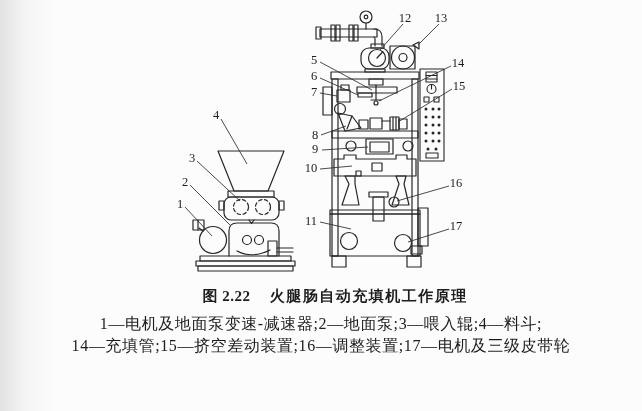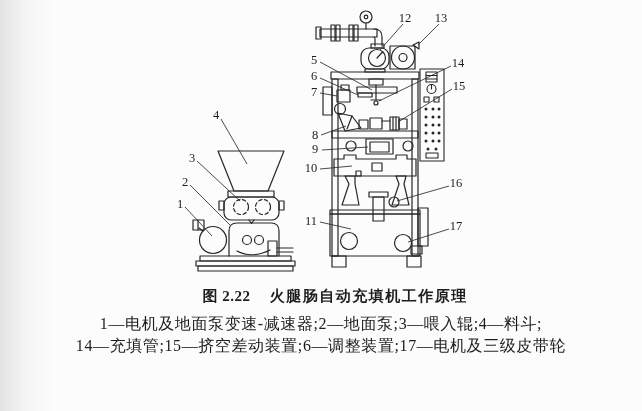--- a/index.html
+++ b/index.html
@@ -266,15 +266,15 @@
       <text x="456" y="230">17</text>
     </g>
   </svg>
 
   <div class="caption">
     <p class="title">
       <span class="fig-no">图 2.22</span>
       <span>火腿肠自动充填机工作原理</span>
     </p>
     <p class="legend-line">1—电机及地面泵变速-减速器;2—地面泵;3—喂入辊;4—料斗;</p>
-    <p class="legend-line">14—充填管;15—挤空差动装置;6—调整装置;17—电机及三级皮带轮</p>
+    <p class="legend-line">14—充填管;15—挤空差动装置;16—调整装置;17—电机及三级皮带轮</p>
   </div>
 </div>
 
 </body></html>

